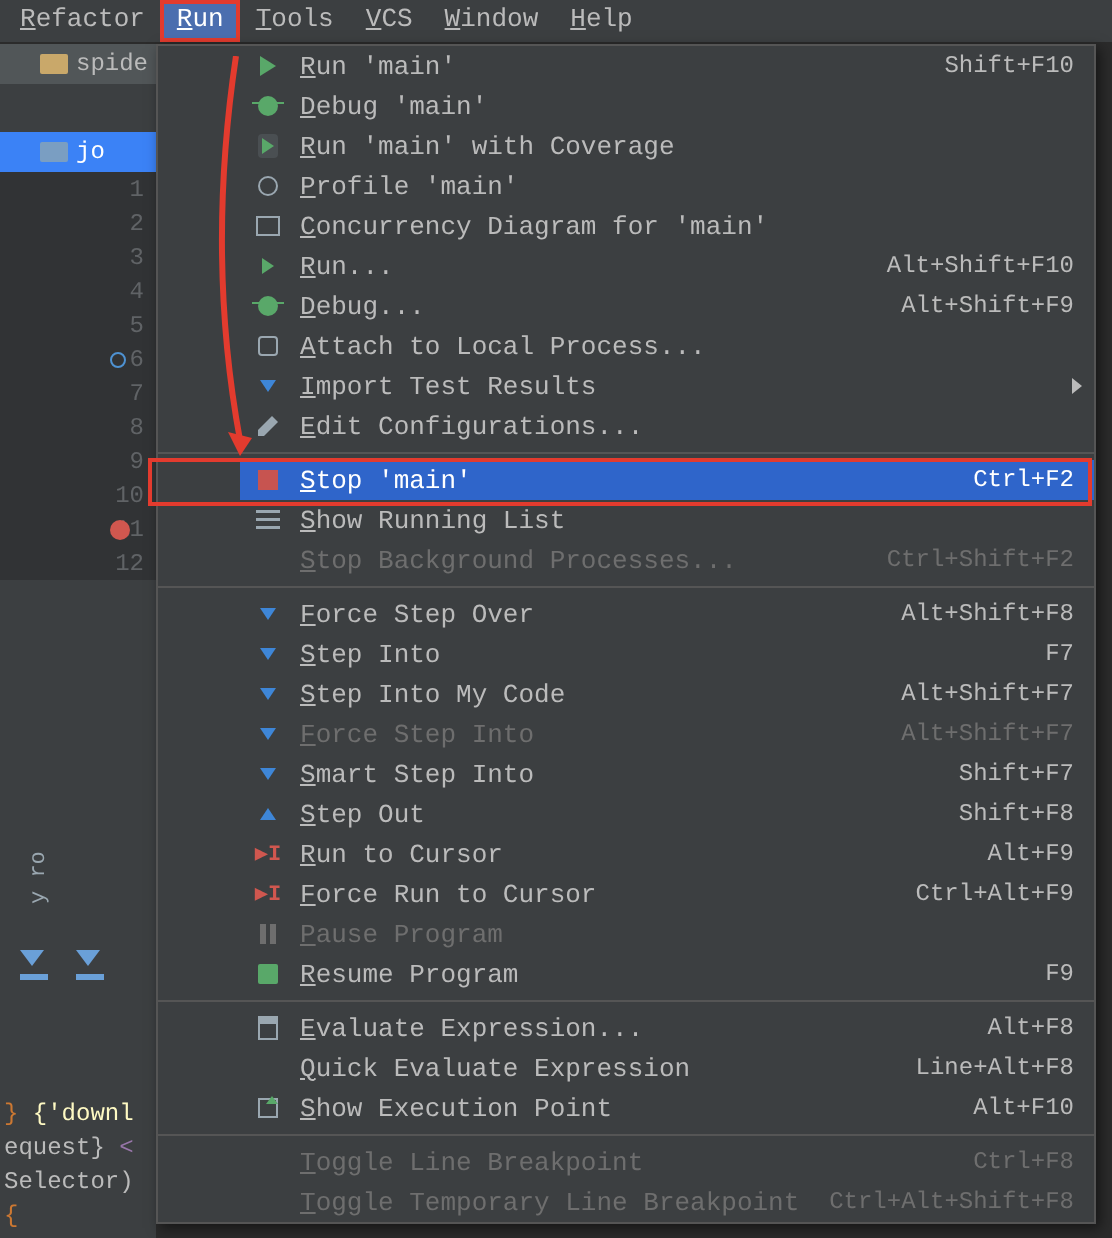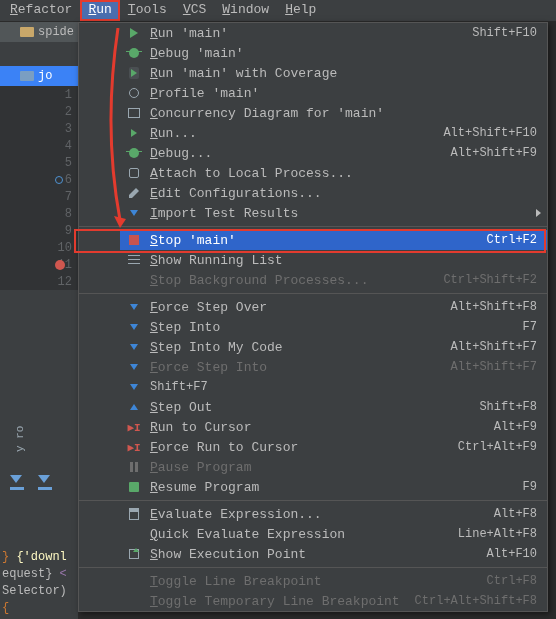--- a/index.html
+++ b/index.html
@@ -288,31 +288,31 @@
       </span>
       <span class="label"><span class="underline">D</span>ebug...</span>
       <span class="sc">Alt+Shift+F9</span>
     </div>
     <div class="menu-row">
       <span class="ic">
         <span class="attach-g"></span>
       </span>
       <span class="label"><span class="underline">A</span>ttach to Local Process...</span>
     </div>
+    <div class="menu-row submenu">
+      <span class="ic">
+        <span class="import-g"></span>
+      </span>
+      <span class="label"><span class="underline">I</span>mport Test Results</span>
+    </div>
     <div class="menu-row">
       <span class="ic">
         <span class="edit-g"></span>
       </span>
       <span class="label"><span class="underline">E</span>dit Configurations...</span>
-    </div>
-    <div class="menu-row submenu">
-      <span class="ic">
-        <span class="import-g"></span>
-      </span>
-      <span class="label"><span class="underline">I</span>mport Test Results</span>
     </div>
     <div class="menu-sep"></div>
     <div class="menu-row selected">
       <span class="ic">
         <span class="stop-g"></span>
       </span>
       <span class="label"><span class="underline">S</span>top 'main'</span>
       <span class="sc">Ctrl+F2</span>
     </div>
     <div class="menu-row">
@@ -352,20 +352,21 @@
       <span class="ic">
         <span class="stepinto-g"></span>
       </span>
       <span class="label"><span class="underline">F</span>orce Step Into</span>
       <span class="sc">Alt+Shift+F7</span>
     </div>
     <div class="menu-row">
       <span class="ic">
         <span class="stepinto-g"></span>
       </span>
+      <span class="label"><span class="underline">S</span>mart Step Into</span>
       <span class="sc">Shift+F7</span>
     </div>
     <div class="menu-row">
       <span class="ic">
         <span class="stepout-g"></span>
       </span>
       <span class="label"><span class="underline">S</span>tep Out</span>
       <span class="sc">Shift+F8</span>
     </div>
     <div class="menu-row">

